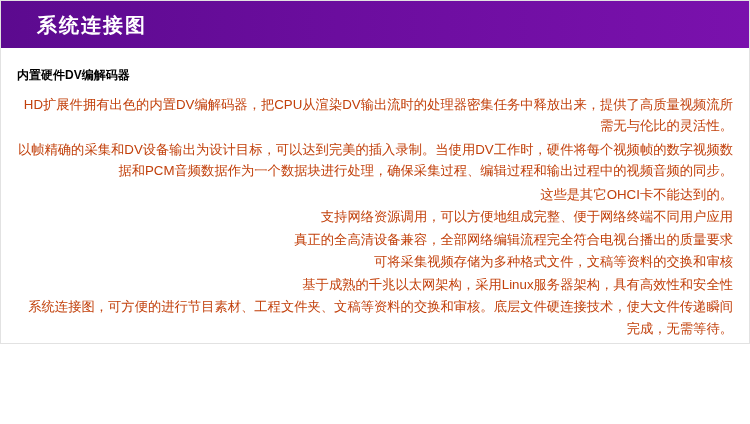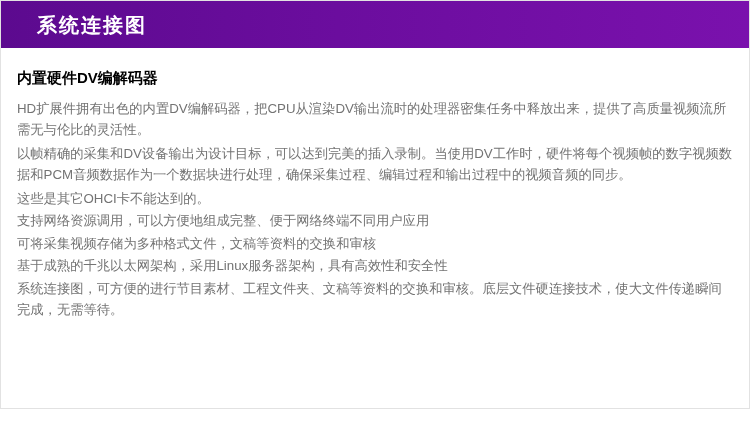--- a/index.html
+++ b/index.html
@@ -9,21 +9,21 @@
   body {
     width: 750px;
     height: 424px;
     background: #ffffff;
     font-family: "Liberation Sans", sans-serif;
     color: #000000;
     overflow: hidden;
   }
   .page {
     width: 750px;
-    height: 409px;
+    height: 344px;
     position: relative;
     box-sizing: border-box;
     border: 1px solid #e2e2e2;
   }
   .banner {
     height: 47px;
     background: linear-gradient(to right, #5c0a8f 0%, #6b0d9e 45%, #7a11ad 100%);
     display: flex;
     align-items: center;
     padding-left: 36px;
@@ -34,32 +34,32 @@
     font-size: 20px;
     font-weight: bold;
     letter-spacing: 2px;
     line-height: 1;
   }
   .content {
     padding: 16px 16px 0 16px;
     box-sizing: border-box;
   }
   .section-heading {
-    font-size: 15px;
+    font-size: 12px;
     font-weight: bold;
     color: #000000;
     margin: 4px 0 10px 0;
     line-height: 1.3;
   }
   .para {
     font-size: 13.3px;
     line-height: 1.62;
-    color: #737373;
+    color: #c2410c;
     margin: 0 0 1px 0;
-    text-align: left;
+    text-align: right;
     word-break: break-all;
   }
   .para.block {
     margin-bottom: 2px;
   }
 </style>
 </head>
 <body>
 
 <div class="page">
@@ -69,18 +69,19 @@
   </div>
 
   <div class="content">
 
     <div class="section-heading">内置硬件DV编解码器</div>
 
     <p class="para block">HD扩展件拥有出色的内置DV编解码器，把CPU从渲染DV输出流时的处理器密集任务中释放出来，提供了高质量视频流所需无与伦比的灵活性。</p>
     <p class="para block">以帧精确的采集和DV设备输出为设计目标，可以达到完美的插入录制。当使用DV工作时，硬件将每个视频帧的数字视频数据和PCM音频数据作为一个数据块进行处理，确保采集过程、编辑过程和输出过程中的视频音频的同步。</p>
     <p class="para">这些是其它OHCI卡不能达到的。</p>
     <p class="para">支持网络资源调用，可以方便地组成完整、便于网络终端不同用户应用</p>
+    <p class="para"> 真正的全高清设备兼容，全部网络编辑流程完全符合电视台播出的质量要求</p>
     <p class="para">可将采集视频存储为多种格式文件，文稿等资料的交换和审核</p>
     <p class="para">基于成熟的千兆以太网架构，采用Linux服务器架构，具有高效性和安全性</p>
     <p class="para block">系统连接图，可方便的进行节目素材、工程文件夹、文稿等资料的交换和审核。底层文件硬连接技术，使大文件传递瞬间完成，无需等待。</p>
 
   </div>
 </div>
 
 </body></html>

